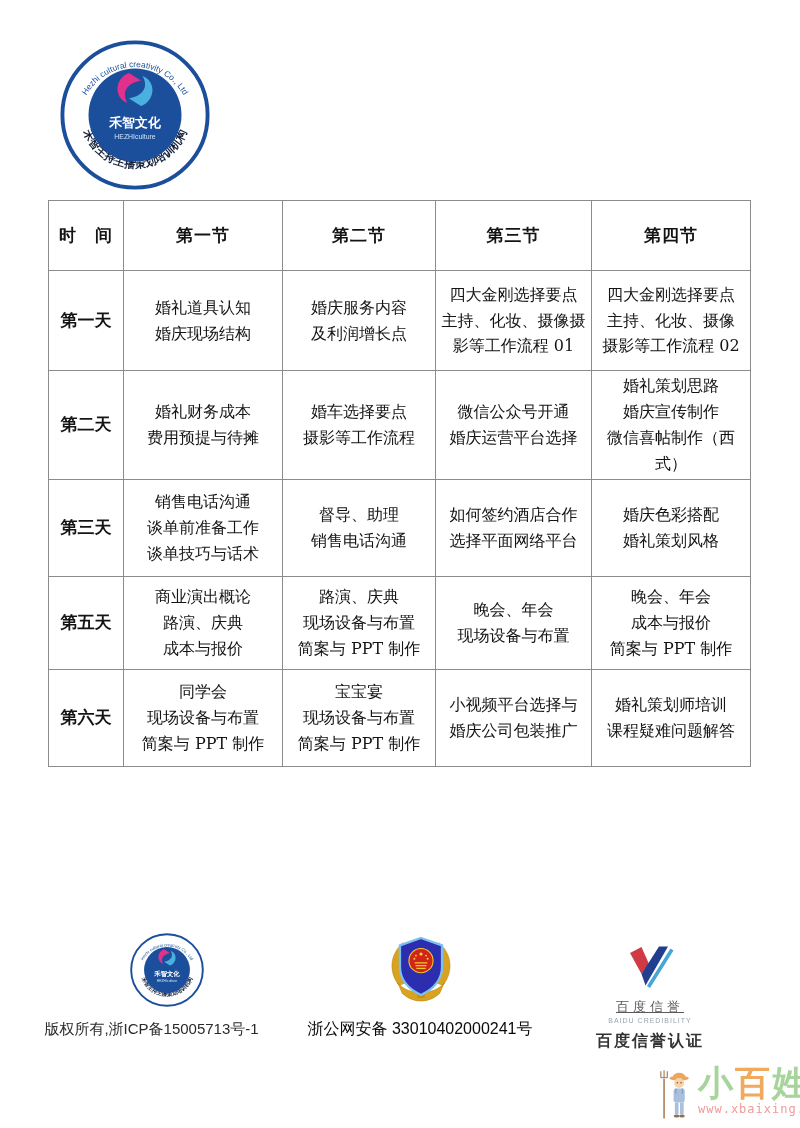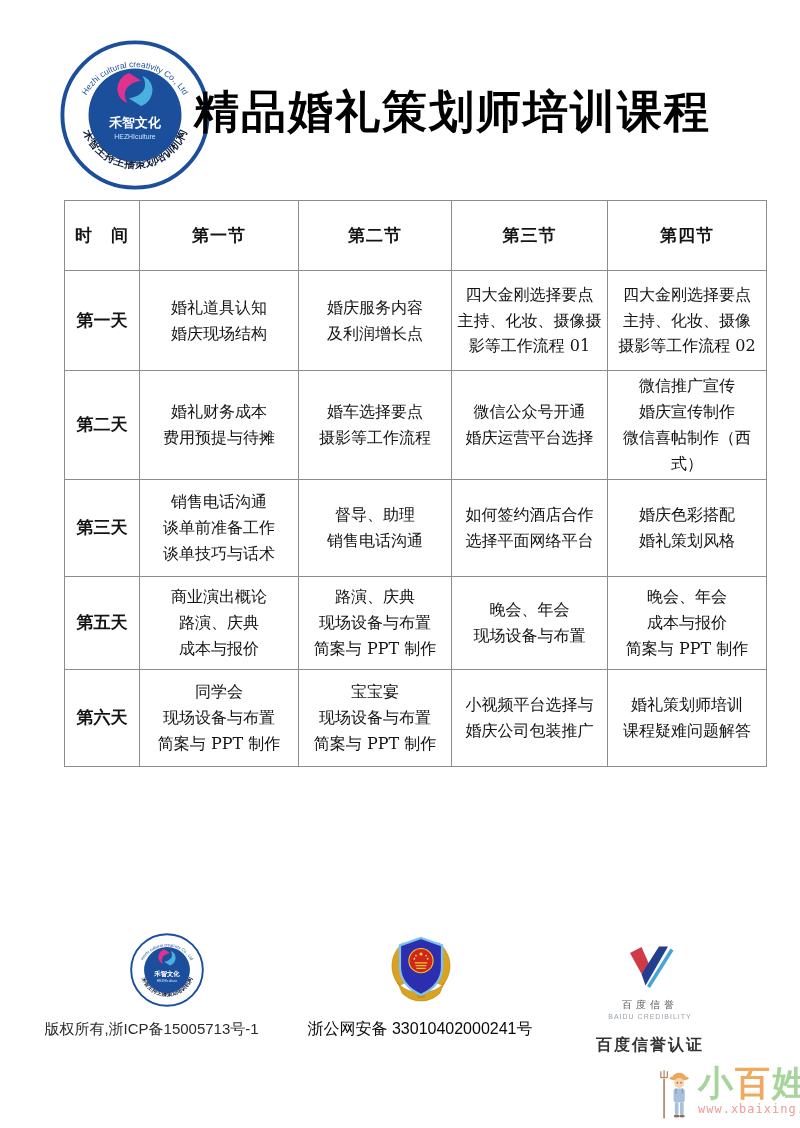--- a/index.html
+++ b/index.html
@@ -7,21 +7,21 @@
         font-family:"Liberation Sans","DejaVu Sans",sans-serif;color:#111;}
 
   
   .hdr-logo{position:absolute;left:60px;top:40px;width:150px;height:150px;}
   .page-title{position:absolute;left:185px;top:76px;width:535px;height:72px;
         display:flex;align-items:center;justify-content:center;
         font-family:"DejaVu Serif","Liberation Serif",serif;
         font-weight:bold;font-size:45px;letter-spacing:2px;color:#000;white-space:nowrap;}
 
   
-  table.course{position:absolute;left:64px;top:200px;width:702px;border-collapse:collapse;
+  table.course{position:absolute;left:48px;top:200px;width:702px;border-collapse:collapse;
         table-layout:fixed;font-family:"DejaVu Serif","Liberation Serif",serif;color:#141414;}
   .course th,.course td{border:1px solid #8c8c8c;text-align:center;vertical-align:middle;padding:2px;}
   .course thead tr{height:70px;}
   .course th{font-size:17px;font-weight:bold;letter-spacing:1px;}
   .course td.day{font-size:17px;font-weight:bold;}
   .course td.cell{font-size:16px;line-height:1.62;white-space:pre-line;}
   .course tbody tr:nth-child(1){height:100px;}
   .course tbody tr:nth-child(2){height:93px;}
   .course tbody tr:nth-child(3){height:97px;}
   .course tbody tr:nth-child(4){height:93px;}
@@ -30,23 +30,23 @@
 
   
   .f-logo{position:absolute;left:130px;top:933px;width:74px;height:74px;}
   .f-copy{position:absolute;left:24px;top:1020px;width:255px;text-align:center;
         font-size:15px;color:#2a2a2a;}
   .f-badge{position:absolute;left:382px;top:933px;width:78px;height:74px;}
   .f-police{position:absolute;left:295px;top:1019px;width:250px;text-align:center;
         font-size:16px;font-weight:normal;color:#0a0a0a;}
   .f-baidu{position:absolute;left:583px;top:942px;width:134px;text-align:center;}
   .f-baidu .v-ico{width:62px;height:50px;}
-  .f-baidu .cn{font-size:10px;color:#5a5a5a;letter-spacing:4px;margin-top:2px;}
+  .f-baidu .cn{font-size:13px;color:#5a5a5a;letter-spacing:4px;margin-top:2px;text-decoration:underline;}
   .f-baidu .en{font-size:7px;color:#9aa3ab;letter-spacing:1px;margin-top:1px;}
-  .f-baidu .cert{font-size:16px;font-weight:bold;color:#333;letter-spacing:2px;margin-top:15px;}
+  .f-baidu .cert{font-size:16px;font-weight:bold;color:#333;letter-spacing:2px;margin-top:7px;}
 
   
   .wm{position:absolute;left:658px;top:1064px;display:flex;align-items:flex-start;}
   .wm-farmer{width:38px;height:56px;margin-top:4px;}
   .wm-body{margin-left:2px;}
   .wm-chars{font-size:35px;font-weight:bold;line-height:38px;letter-spacing:2px;
         font-family:"DejaVu Sans","Liberation Sans",sans-serif;}
   .wm-c0,.wm-c2{color:#a6d49a;}
   .wm-c1{color:#f0a95e;}
   .wm-url{font-family:"DejaVu Sans Mono","Liberation Mono",monospace;
@@ -69,21 +69,20 @@
     <text font-size="7.4" font-weight="bold" fill="#14213d" font-family="Liberation Sans, sans-serif">
       <textPath href="#arcB1" startOffset="50%" text-anchor="middle">禾智主持主播策划培训机构</textPath>
     </text>
     <circle cx="50" cy="50" r="31" fill="#1b4e9b"></circle>
     <path d="M46,22 c-9,3 -11,16 -1,20 c-4,-7 -1,-13 9,-15 z" fill="#e0318c"></path>
     <path d="M54,44 c9,-3 11,-16 1,-20 c4,7 1,13 -9,15 z" fill="#4ab0e0"></path>
     <text x="50" y="58" text-anchor="middle" font-size="8.6" font-weight="bold" fill="#ffffff" font-family="Liberation Sans, sans-serif">禾智文化</text>
     <text x="50" y="66" text-anchor="middle" font-size="4.6" fill="#cfe6ff" font-family="Liberation Sans, sans-serif">HEZHIculture</text>
   </svg>
 
-  <div class="page-title">精品婚礼策划师培训课程</div>
 
   <table class="course">
     <colgroup>
       <col style="width:75px">
         <col style="width:159px">
         <col style="width:153px">
       <col style="width:156px">
         <col style="width:159px">
     </colgroup>
     <thead>
@@ -110,21 +109,21 @@
 摄影等工作流程 02</td>
       </tr>
       <tr>
         <td class="day">第二天</td>
         <td class="cell">婚礼财务成本
 费用预提与待摊</td>
         <td class="cell">婚车选择要点
 摄影等工作流程</td>
         <td class="cell">微信公众号开通
 婚庆运营平台选择</td>
-        <td class="cell">微信推广宣传
+        <td class="cell">婚礼策划思路
 婚庆宣传制作
 微信喜帖制作（西式）</td>
       </tr>
       <tr>
         <td class="day">第三天</td>
         <td class="cell">销售电话沟通
 谈单前准备工作
 谈单技巧与话术</td>
         <td class="cell">督导、助理
 销售电话沟通</td>

